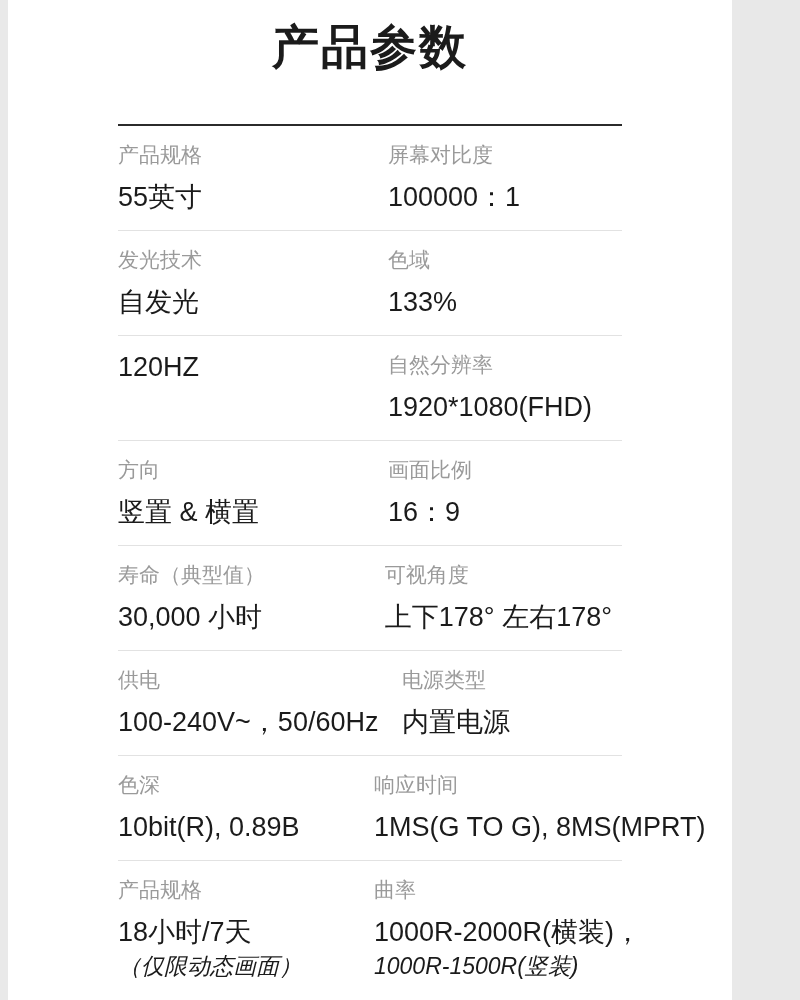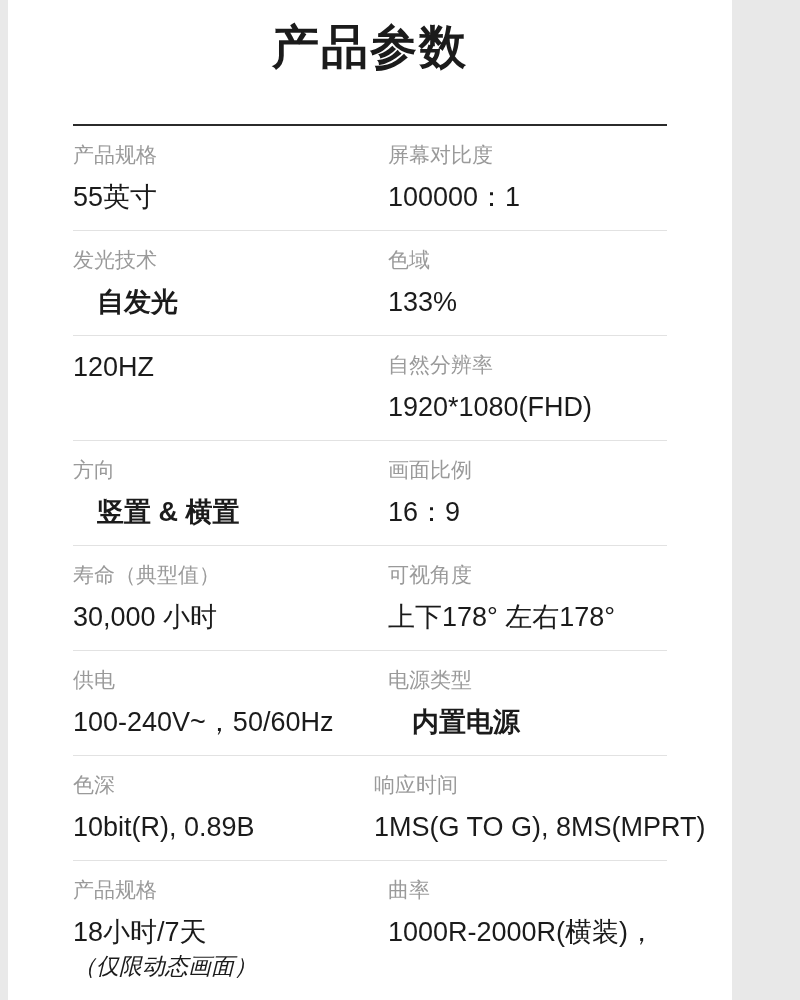--- a/index.html
+++ b/index.html
@@ -12,21 +12,21 @@
     height: 1000px;
     font-family: "Liberation Sans", "DejaVu Sans", sans-serif;
     overflow: hidden;
   }
   .page {
     position: relative;
     width: 740px;
     height: 1000px;
     background: #ffffff;
     box-sizing: border-box;
-    padding: 0 73px;
+    padding: 0 118px;
   }
   .page-edge-left,
   .page-edge-right {
     position: absolute;
     top: 0;
     width: 8px;
     height: 1000px;
     background: #e9e9e9;
   }
   .page-edge-left { left: 0; }
@@ -76,22 +76,21 @@
     white-space: nowrap;
   }
 
   .spec-value {
     font-size: 27px;
     color: #1b1b1b;
     line-height: 34px;
     white-space: nowrap;
   }
   .spec-value.bold {
-    font-weight: bold;
-    margin-left: 24px;
+    font-weight: normal;
   }
   .spec-value-extra {
     font-size: 23px;
     color: #1b1b1b;
     line-height: 34px;
     white-space: nowrap;
     font-style: italic;
   }
 </style>
 </head>
@@ -183,17 +182,18 @@
 
     <div class="spec-row">
       <div class="spec-cell">
         <div class="spec-label">产品规格</div>
         <div class="spec-value">18小时/7天</div>
         <div class="spec-value-extra">（仅限动态画面）</div>
       </div>
       <div class="spec-cell right">
         <div class="spec-label">曲率</div>
         <div class="spec-value">1000R-2000R(横装)，</div>
+        <div class="spec-value-extra">1000R-1500R(竖装)</div>
       </div>
     </div>
 
   </div>
 </div>
 
 </body></html>

